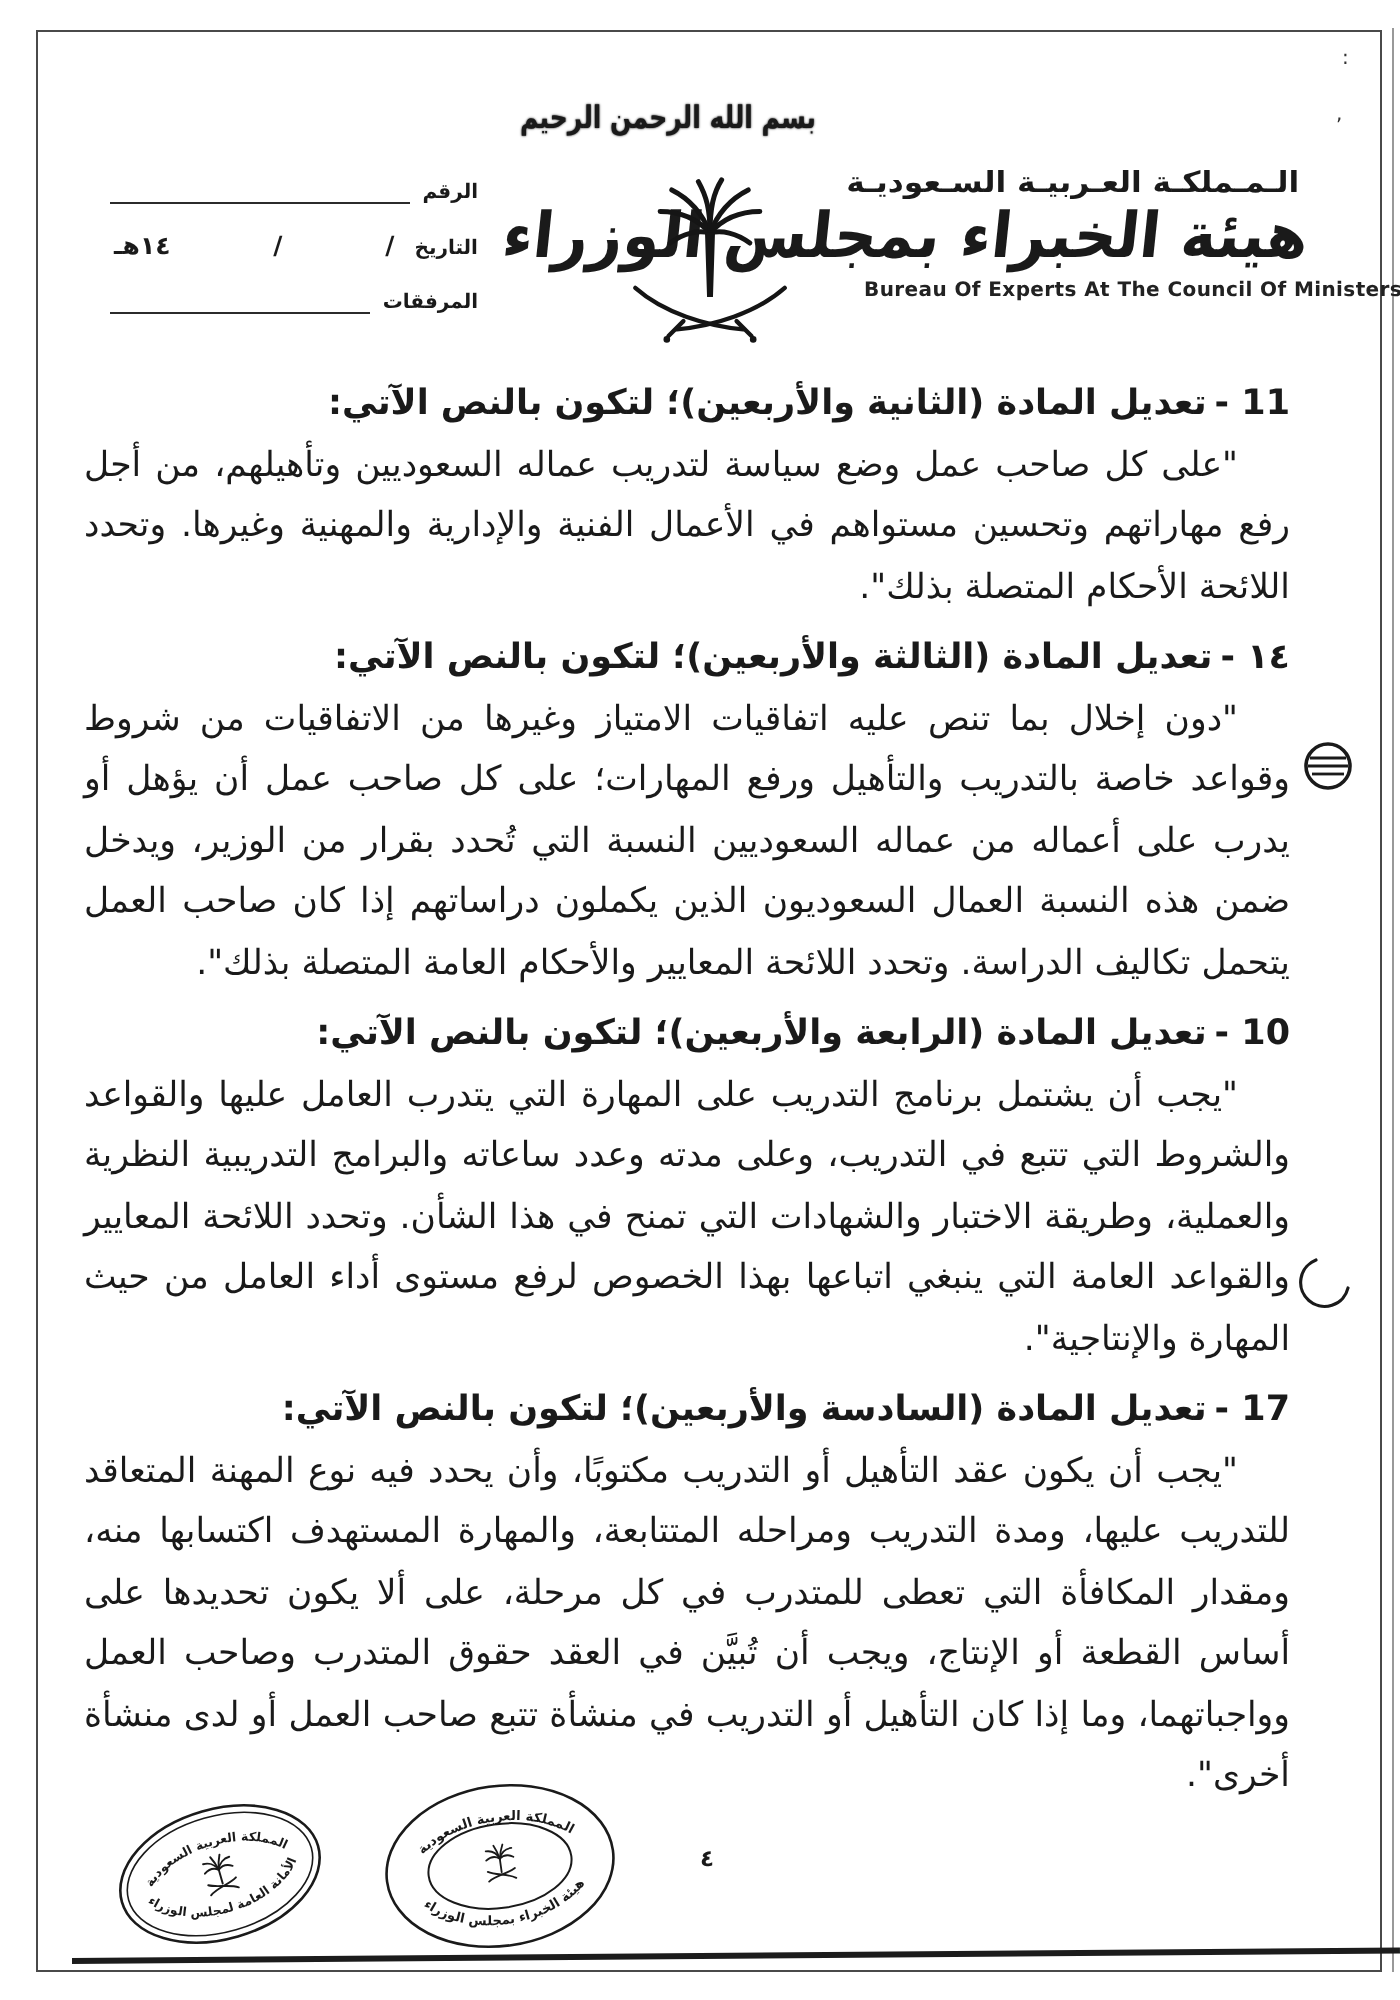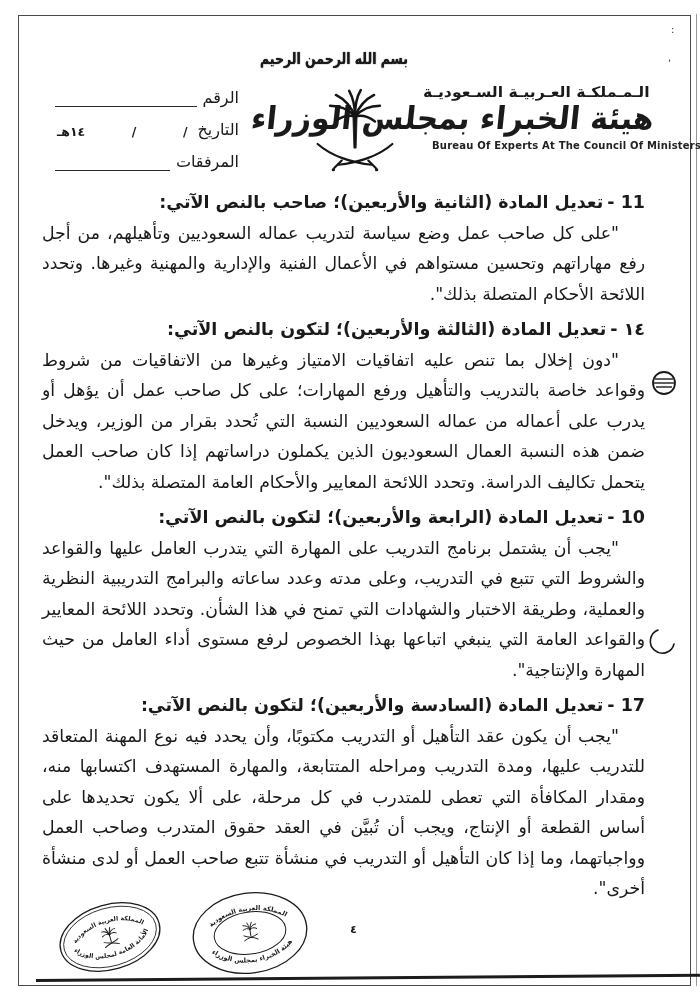--- a/index.html
+++ b/index.html
@@ -20,21 +20,21 @@
   .kingdom-title{font-size:14.5px;font-weight:bold;white-space:nowrap;transform:scaleX(1.08);letter-spacing:.5px;}
   .bureau-callig{font-size:30px;font-weight:bold;line-height:1.15;white-space:nowrap;
     transform:skewX(-6deg) scaleY(1.05);margin:2px 0 0;}
   .bureau-en{font-size:10px;font-weight:bold;color:#222;letter-spacing:.2px;direction:ltr;margin-top:3px;white-space:nowrap;}
   .bismillah{position:absolute;left:302px;top:52px;width:106px;text-align:center;direction:rtl;
     font-size:12.5px;font-weight:bold;line-height:1.05;transform:scaleY(1.25);
     text-shadow:0 0 1px #000;white-space:nowrap;}
   .emblem-wrap{position:absolute;left:303px;top:80px;width:104px;height:98px;}
   .hdr-fields{position:absolute;left:55px;top:88px;width:184px;direction:rtl;}
   .field-row{display:flex;align-items:flex-end;margin-bottom:13px;}
-  .field-label{font-size:16px;font-weight:normal;white-space:nowrap;}
+  .field-label{font-size:10px;font-weight:bold;white-space:nowrap;}
   .blank-line{flex:1;border-bottom:1.5px solid #2b2b2b;height:13px;margin-right:6px;}
   .date-vals{flex:1;display:flex;direction:rtl;justify-content:space-between;
     padding:0 10px 0 2px;font-size:12.5px;font-weight:bold;}
   
   .doc-body{position:absolute;left:42px;top:182px;width:603px;direction:rtl;}
   .section-heading{font-size:17.5px;font-weight:bold;line-height:30.5px;margin-top:5px;}
   .sec-num{margin-left:4px;}
   .section-text{font-size:17.3px;font-weight:500;line-height:30.5px;margin:0 0 4px;
     text-align:justify;text-indent:26px;}
   
@@ -99,21 +99,21 @@
   </div>
   <div class="field-row">
     <span class="field-label">المرفقات</span>
     <span class="blank-line"></span>
   </div>
 </div>
 
 <div class="doc-body">
   <div>
     <div class="section-heading">
-      <span class="sec-num">11 -</span><span>تعديل المادة (الثانية والأربعين)؛ صاحب بالنص الآتي:</span>
+      <span class="sec-num">11 -</span><span>تعديل المادة (الثانية والأربعين)؛ لتكون بالنص الآتي:</span>
     </div>
     <p class="section-text">"على كل صاحب عمل وضع سياسة لتدريب عماله السعوديين وتأهيلهم، من أجل رفع مهاراتهم وتحسين مستواهم في الأعمال الفنية والإدارية والمهنية وغيرها. وتحدد اللائحة الأحكام المتصلة بذلك".</p>
   </div>
   <div>
     <div class="section-heading">
       <span class="sec-num">١٤ -</span><span>تعديل المادة (الثالثة والأربعين)؛ لتكون بالنص الآتي:</span>
     </div>
     <p class="section-text">"دون إخلال بما تنص عليه اتفاقيات الامتياز وغيرها من الاتفاقيات من شروط وقواعد خاصة بالتدريب والتأهيل ورفع المهارات؛ على كل صاحب عمل أن يؤهل أو يدرب على أعماله من عماله السعوديين النسبة التي تُحدد بقرار من الوزير، ويدخل ضمن هذه النسبة العمال السعوديون الذين يكملون دراساتهم إذا كان صاحب العمل يتحمل تكاليف الدراسة. وتحدد اللائحة المعايير والأحكام العامة المتصلة بذلك".</p>
   </div>
   <div>

